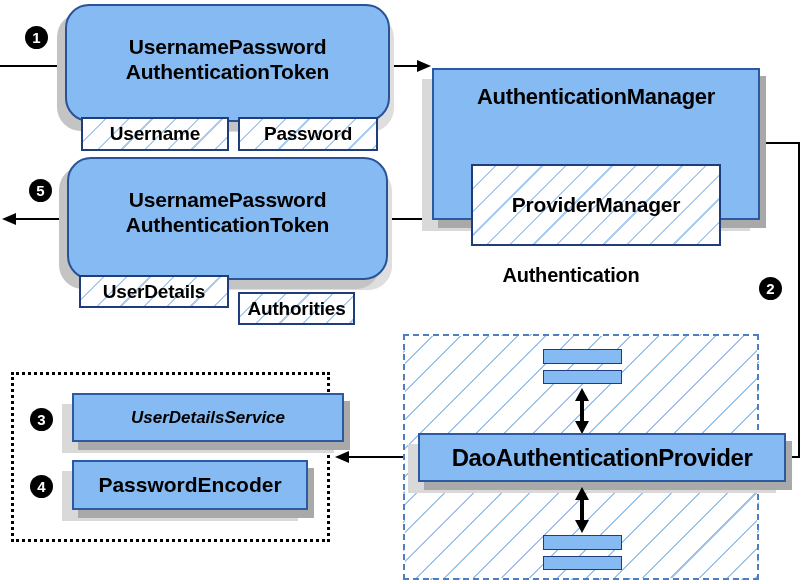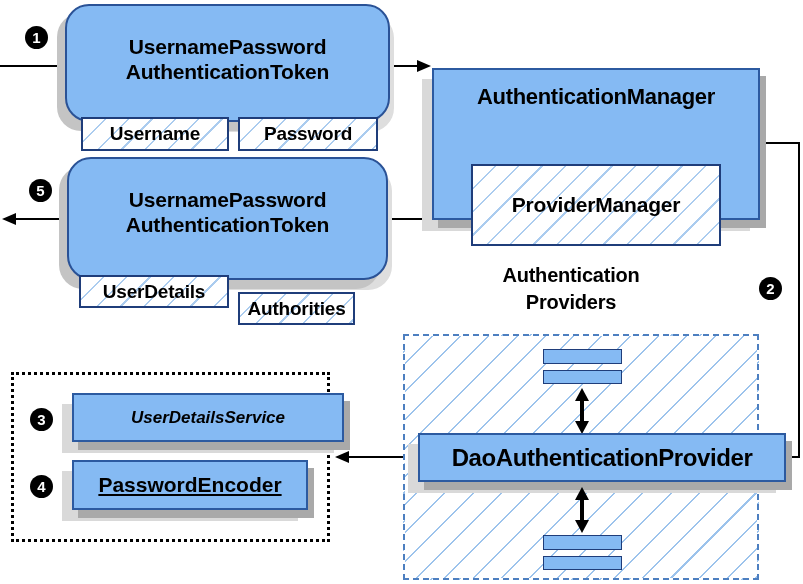--- a/index.html
+++ b/index.html
@@ -111,21 +111,20 @@
     <div class="whitebox hatch" style="left:10px;top:77px;width:150px;height:33px;">
       <span>UserDetails</span>
     </div>
     <div class="whitebox hatch" style="left:169px;top:94px;width:117px;height:33px;">
       <span>Authorities</span>
     </div>
   </div>
 
   <div class="group-label" style="left:440px;top:262px;width:262px;">
     <div>Authentication</div>
-    <div>Providers</div>
   </div>
 
   <div class="dashed-frame hatch-big" style="left:403px;top:334px;width:356px;height:246px;"></div>
 
   <div class="bar" style="left:543px;top:349px;width:79px;height:15px;"></div>
   <div class="bar" style="left:543px;top:370px;width:79px;height:14px;"></div>
 
   <div class="tri tri-up" style="left:575px;top:388px;"></div>
   <div class="vline" style="left:580px;top:399px;width:3.5px;height:24px;"></div>
   <div class="tri tri-down" style="left:575px;top:421px;"></div>
@@ -140,17 +139,17 @@
 
   <div class="bar" style="left:543px;top:535px;width:79px;height:15px;"></div>
   <div class="bar" style="left:543px;top:556px;width:79px;height:14px;"></div>
 
   <div class="dotted-frame" style="left:11px;top:372px;width:319px;height:170px;"></div>
 
   <div class="node rect center-text" style="left:72px;top:393px;width:272px;height:49px;font-size:17px;font-style:italic;">
     <span>UserDetailsService</span>
   </div>
 
-  <div class="node rect center-text" style="left:72px;top:460px;width:236px;height:50px;font-size:21px;text-decoration:underline;">
+  <div class="node rect center-text" style="left:72px;top:460px;width:236px;height:50px;font-size:21px;">
     <span>PasswordEncoder</span>
   </div>
 
 </div>
 
 </body></html>

